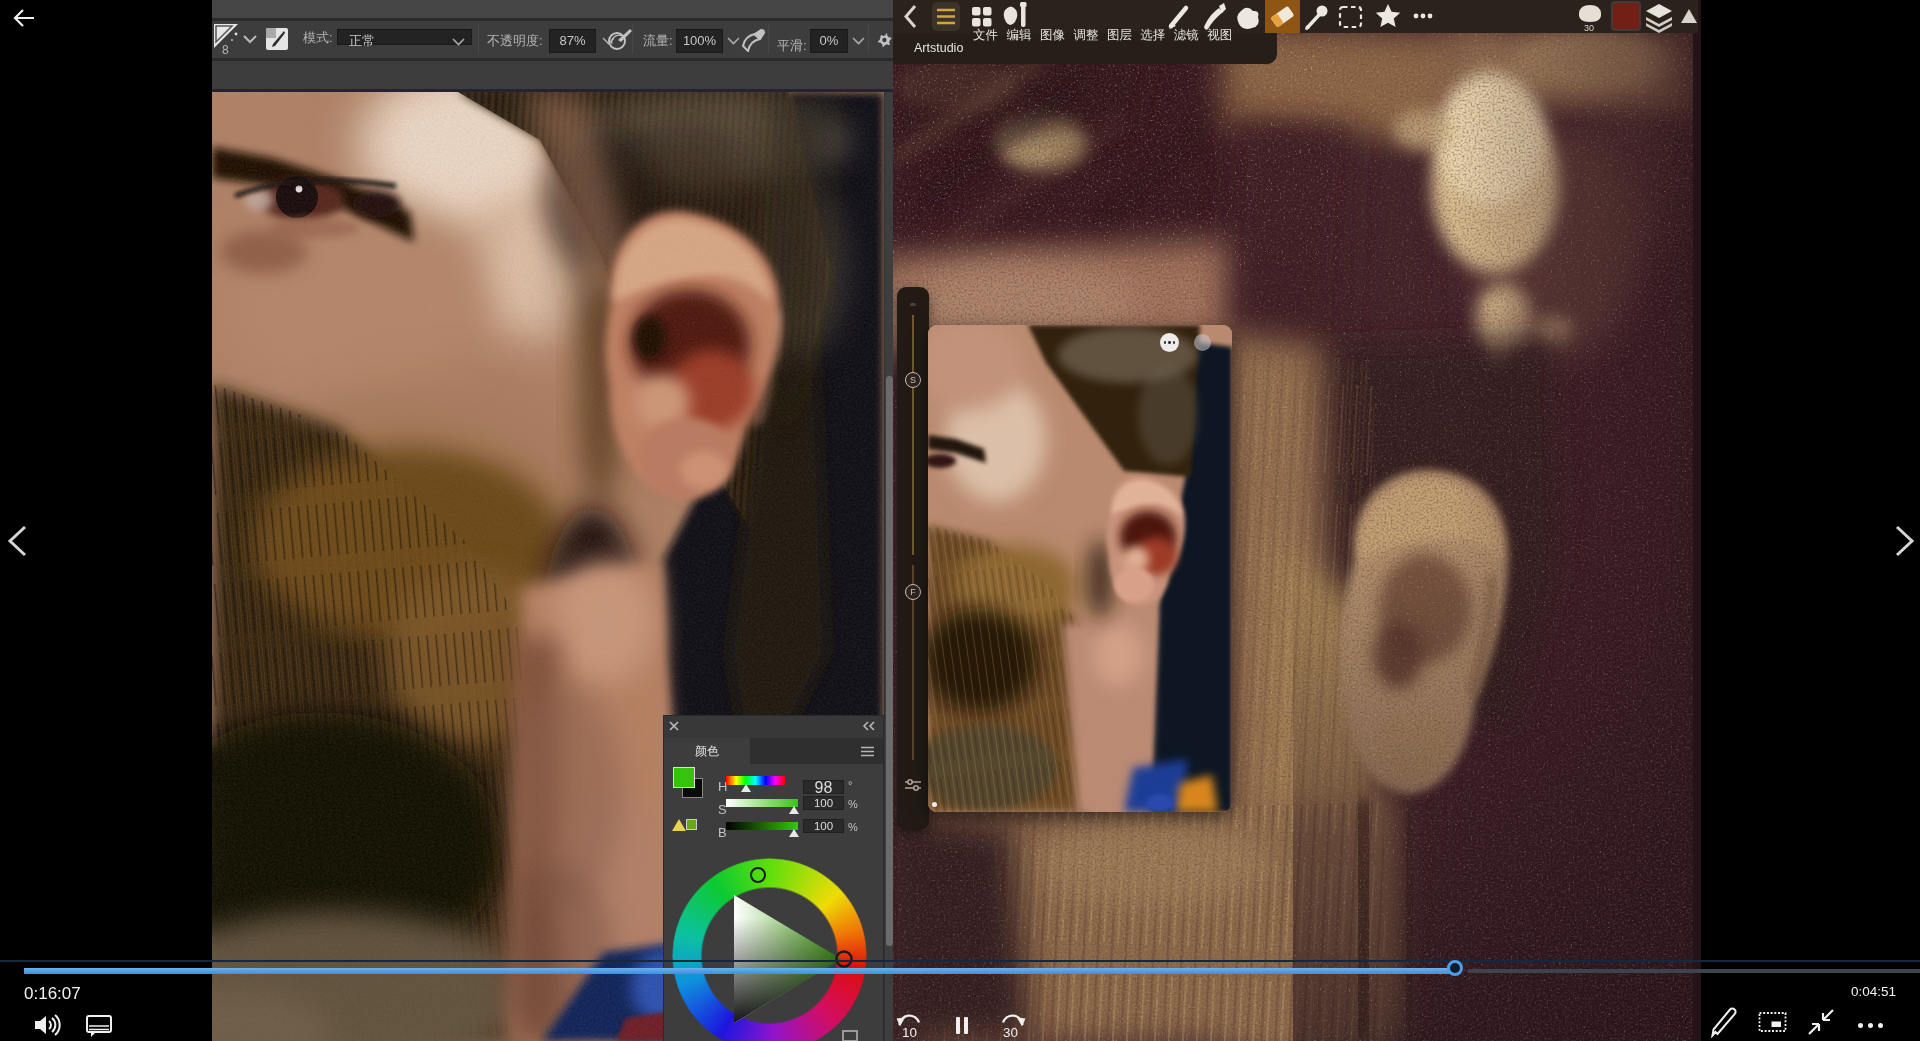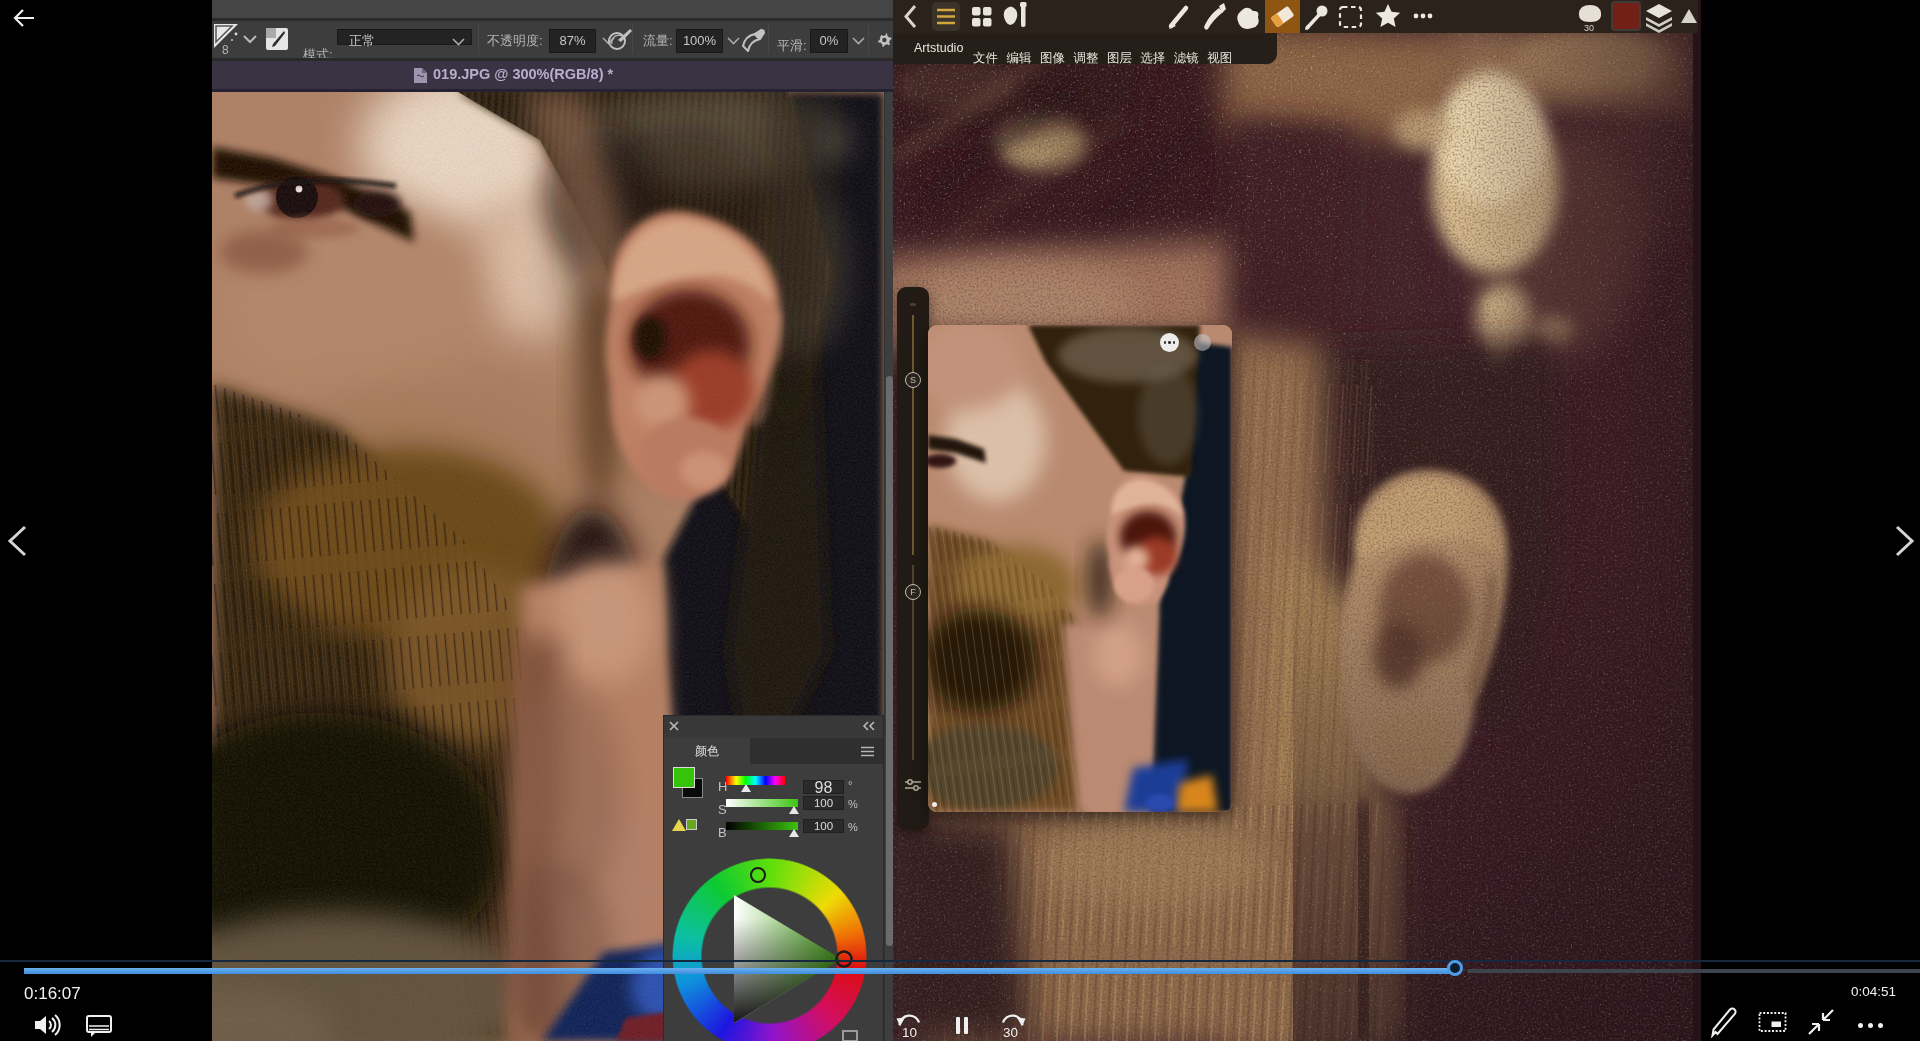--- a/index.html
+++ b/index.html
@@ -30,21 +30,21 @@
     <div class="abs lbl" style="left:10px;top:22px;font-size:12px;">8</div>
     <svg class="abs" style="left:30px;top:13px;" width="16" height="10" viewBox="0 0 16 10">
           <path d="M2 2 L8 8 L14 2" stroke="#b9b9b9" stroke-width="2" fill="none"></path>
         </svg>
 
     <svg class="abs" style="left:53px;top:5px;" width="25" height="26" viewBox="0 0 25 26">
       <rect x="1" y="2" width="22" height="22" rx="2" fill="#e5e5e5"></rect>
       <path d="M1 2 h10 v10 h-10 z" fill="#a9a9a9"></path>
       <path d="M19 5 L8 18 L7 21 L10 20 L20 7 Z" fill="#2e2e2e"></path>
     </svg>
-    <div class="abs lbl" style="left:91px;top:25px;">模式:</div>
+    <div class="abs lbl" style="left:91px;top:8px;">模式:</div>
     <div class="abs dd" style="left:125px;top:8px;width:135px;height:16px;padding-left:11px;">正常
       <svg class="abs" style="right:6px;top:8px;" width="13" height="8" viewBox="0 0 13 8">
             <path d="M1 1 L6.5 6.5 L12 1" stroke="#aaa" stroke-width="1.6" fill="none"></path>
           </svg>
     </div>
     <div class="sep" style="left:266px;top:3px;"></div>
     <div class="abs lbl" style="left:275px;top:11px;">不透明度:</div>
     <div class="abs dd" style="left:337px;top:8px;width:47px;height:24px;text-align:center;">87%</div>
     <svg class="abs" style="left:390px;top:16px;" width="13" height="8" viewBox="0 0 13 8">
           <path d="M1 1 L6.5 6.5 L12 1" stroke="#aaa" stroke-width="1.6" fill="none"></path>
@@ -71,28 +71,20 @@
           <path d="M1 1 L6.5 6.5 L12 1" stroke="#aaa" stroke-width="1.6" fill="none"></path>
         </svg>
     <div class="sep" style="left:656px;top:3px;"></div>
     <svg class="abs" style="left:662px;top:9px;" width="20" height="20" viewBox="0 0 20 20">
       <path d="M10 3 L11.5 3 L12 5 a5.2 5.2 0 0 1 2.2 1.3 l2 -.6 l.8 1.3 l-1.4 1.5 a5.2 5.2 0 0 1 0 2.6 l1.4 1.5 l-.8 1.3 l-2 -.6 a5.2 5.2 0 0 1 -2.2 1.3 l-.5 2 l-1.5 0 l-.5 -2 a5.2 5.2 0 0 1 -2.2 -1.3 l-2 .6 l-.8 -1.3 l1.4 -1.5 a5.2 5.2 0 0 1 0 -2.6 L5.5 7 l.8 -1.3 l2 .6 A5.2 5.2 0 0 1 10.5 5 Z" fill="#c2c2c2" transform="rotate(15 10 10)"></path>
       <circle cx="10.4" cy="10" r="2.2" fill="#3d3d3d"></circle>
     </svg>
   </div>
   <div class="abs" style="left:0;top:58px;width:681px;height:3px;background:#2a2a2a;"></div>
 
-  <div class="abs" style="left:0;top:61px;width:681px;height:28px;background:#3a3343;color:#b9aecb;font-size:14.5px;font-weight:bold;">
-    <svg class="abs" style="left:201px;top:6px;" width="15" height="17" viewBox="0 0 15 17">
-          <path d="M1 1 h8 l5 5 v10 h-13 z" fill="#9e94b0"></path>
-          <path d="M9 1 l0 5 l5 0" fill="#6d6380"></path>
-          <path d="M4 9 q2 -2 3.5 0 t3.5 0" stroke="#3a3343" fill="none"></path>
-        </svg>
-    <div class="abs" style="left:221px;top:5px;">019.JPG @ 300%(RGB/8) *</div>
-  </div>
   <div class="abs" style="left:0;top:89px;width:681px;height:3px;background:#272231;"></div>
 
   <div class="abs" id="psphoto" style="left:0;top:92px;width:672px;height:949px;background:#b8896d;overflow:hidden;">
   <svg width="672" height="949" viewBox="0 0 672 949">
    <defs>
     <filter id="b2" x="-30%" y="-30%" width="160%" height="160%">
               <feGaussianBlur stdDeviation="2"></feGaussianBlur>
             </filter>
     <filter id="b4" x="-30%" y="-30%" width="160%" height="160%">
               <feGaussianBlur stdDeviation="4"></feGaussianBlur>
@@ -355,21 +347,21 @@
     <text x="691" y="31" font-size="9" fill="#d8d4cc" font-family="Liberation Sans">30</text>
     <rect x="719" y="2" width="28" height="28" rx="3" fill="#722015" stroke="#3f3b36" stroke-width="2"></rect>
     <g fill="#e8e3da">
       <polygon points="753,11 766,4 779,11 766,18"></polygon>
       <polygon points="753,17 766,24 779,17 779,20 766,27 753,20" opacity="0.9"></polygon>
       <polygon points="753,23 766,30 779,23 779,26 766,33 753,26" opacity="0.85"></polygon>
     </g>
     <polygon points="788,23 796,9 804,23" fill="#d8d3ca"></polygon>
   </svg>
   <div class="abs" style="left:21px;top:41px;color:#e9e4dd;font-size:12.5px;">Artstudio</div>
-  <div class="abs" style="left:80px;top:50px;color:#e9e4dd;font-size:12.5px;word-spacing:5px;">文件 编辑 图像 调整 图层 选择 滤镜 视图</div>
+  <div class="abs" style="left:80px;top:27px;color:#e9e4dd;font-size:12.5px;word-spacing:5px;">文件 编辑 图像 调整 图层 选择 滤镜 视图</div>
 
   <div class="abs" style="left:4px;top:287px;width:32px;height:543px;background:#221b15;border-radius:9px;box-shadow:0 4px 14px rgba(0,0,0,0.45);">
     <div class="abs" style="left:13px;top:16px;width:6px;height:3px;background:#4a4036;border-radius:2px;"></div>
     <div class="abs" style="left:15px;top:28px;width:2px;height:240px;background:#6e5a2e;"></div>
     <div class="abs" style="left:15px;top:278px;width:2px;height:195px;background:#54452a;"></div>
     <div class="abs" style="left:8px;top:85px;width:16px;height:16px;border-radius:50%;background:#2e2620;border:1.5px solid #cac2b5;color:#cac2b5;font-size:9px;text-align:center;line-height:14px;">S</div>
     <div class="abs" style="left:8px;top:297px;width:16px;height:16px;border-radius:50%;background:#2e2620;border:1.5px solid #cac2b5;color:#cac2b5;font-size:9px;text-align:center;line-height:14px;">F</div>
     <svg class="abs" style="left:7px;top:490px;" width="18" height="16" viewBox="0 0 18 16">
           <g stroke="#b0a898" stroke-width="1.6" fill="none">
             <path d="M1 5 h16 M1 11 h16"></path>

